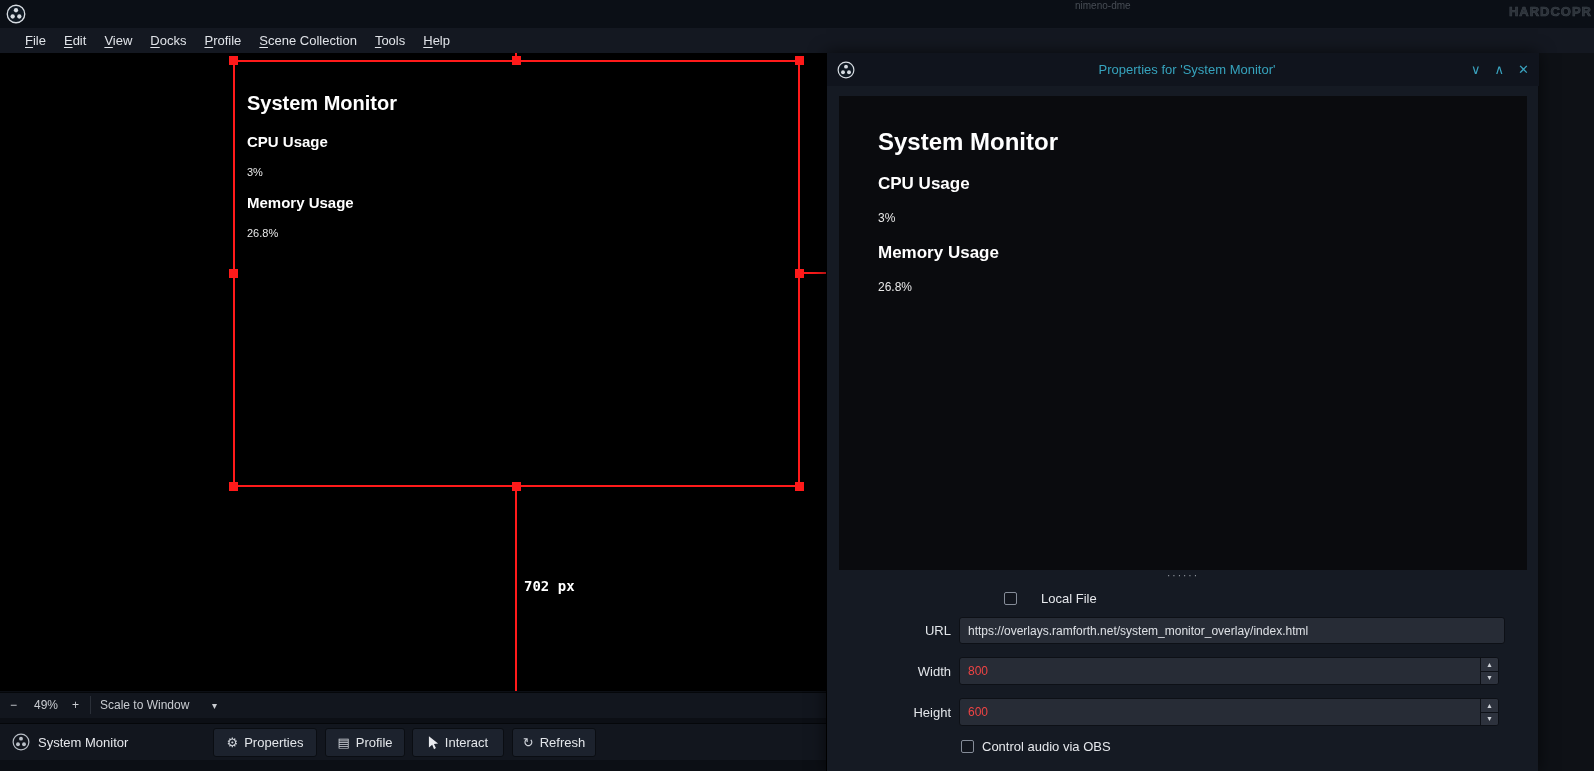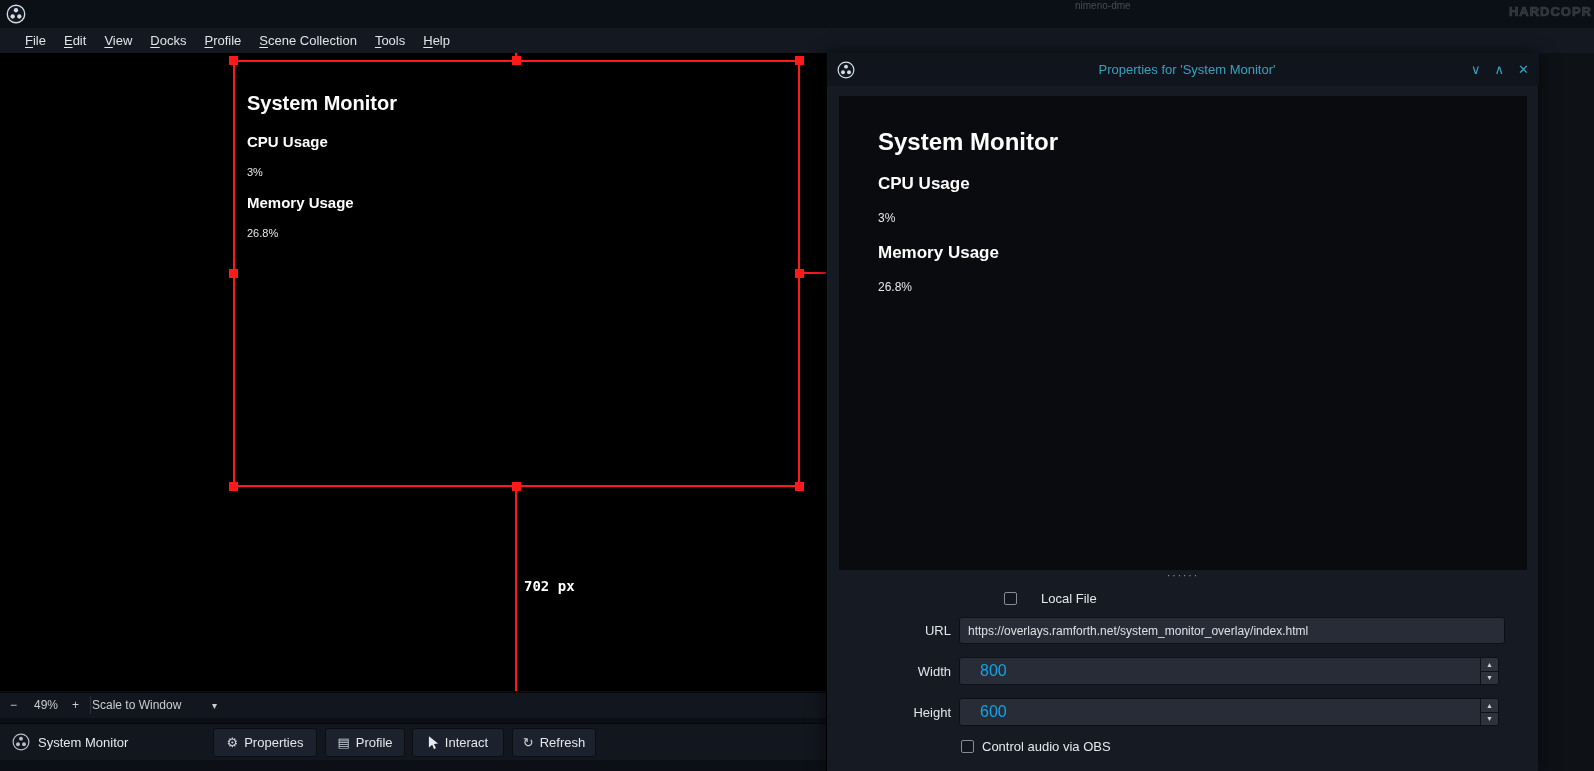--- a/index.html
+++ b/index.html
@@ -39,21 +39,21 @@
   .rot-tick { position:absolute; left:515px; top:0; width:2px; height:8px; background:#ff1a1a; }
   .measure-label { position:absolute; left:524px; top:525px; font-family:"DejaVu Sans Mono", monospace;
                    font-weight:bold; font-size:14px; color:#fff; }
   
   .zoomstrip { position:absolute; left:0; top:639px; width:826px; height:26px; background:#12161e; border-top:1px solid #05070a; }
   .zoomstrip > * { position:absolute; top:5px; color:#c9ccd1; font-size:12px; }
   .zs-minus { left:10px; cursor:pointer; }
   .zs-zoom  { left:34px; }
   .zs-plus  { left:72px; cursor:pointer; }
   .zs-div   { left:90px; top:3px; width:1px; height:18px; background:#2a2f38; }
-  .zs-scale { left:92px; cursor:pointer; }
+  .zs-scale { left:100px; cursor:pointer; }
   .zs-caret { left:212px; font-size:10px; top:7px; cursor:pointer; }
   
   .srcbar { position:absolute; left:0; top:670px; width:826px; height:37px; background:#12161e; border-top:1px solid #05070a; }
   .srcbar .src-icon { position:absolute; left:12px; top:9px; width:18px; height:18px; }
   .srcbar .src-name { position:absolute; left:38px; top:11px; font-size:13px; color:#e6e8ec; }
   .tb-btn { position:absolute; top:4px; height:29px; background:#1c222d; border:1px solid #0a0d12; border-radius:3px;
             display:flex; align-items:center; justify-content:center; gap:6px; color:#e3e6ea; font-size:13px; cursor:pointer; }
   .tb-btn .g { font-size:13px; color:#cfd3d9; }
   
   .dialog { position:absolute; left:826px; top:53px; width:712px; height:718px; background:#151a23;
@@ -77,21 +77,21 @@
   .row-localfile { position:absolute; left:134px; top:538px; display:flex; align-items:center; gap:24px;margin-left:43px; }
   .row-ctrlaudio { position:absolute; left:134px; top:686px; display:flex; align-items:center; gap:8px; }
   .frm-label { position:absolute; left:0; width:124px; text-align:right; color:#e3e6ea; font-size:13px; }
   .lbl-url { top:570px; } .lbl-w { top:611px; } .lbl-h { top:652px; }
   .txt-input { position:absolute; left:132px; background:#272c36; border:1px solid #0d1016; border-radius:3px;
                color:#dde0e5; font-size:12px; padding:0 8px; font-family:"Liberation Sans", sans-serif; }
   .inp-url { top:564px; width:546px; height:27px; }
   .spinbox { position:absolute; left:132px; width:540px; height:28px; background:#272c36; border:1px solid #0d1016;
              border-radius:3px; display:flex; align-items:center; }
   .sp-w { top:604px; } .sp-h { top:645px; }
-  .spinbox .val { flex:1; padding:0 20px; font-size:16px; color:#0ea5e9; }
+  .spinbox .val { flex:1; padding:0 8px; font-size:12px; color:#ef4444; }
   .spin-btns { width:18px; height:100%; display:flex; flex-direction:column; border-left:1px solid #0d1016; }
   .spin-btns span { flex:1; display:flex; align-items:center; justify-content:center; font-size:7px;
                     color:#cfd3d9; background:#2d323d; cursor:pointer; }
   .spin-btns span:first-child { border-bottom:1px solid #0d1016; border-radius:0 2px 0 0; }
   .spin-btns span:last-child { border-radius:0 0 2px 0; }
   label.cbl { font-size:13px; color:#e6e8ec; cursor:default; }
 </style>
 </head>
 <body>
 

